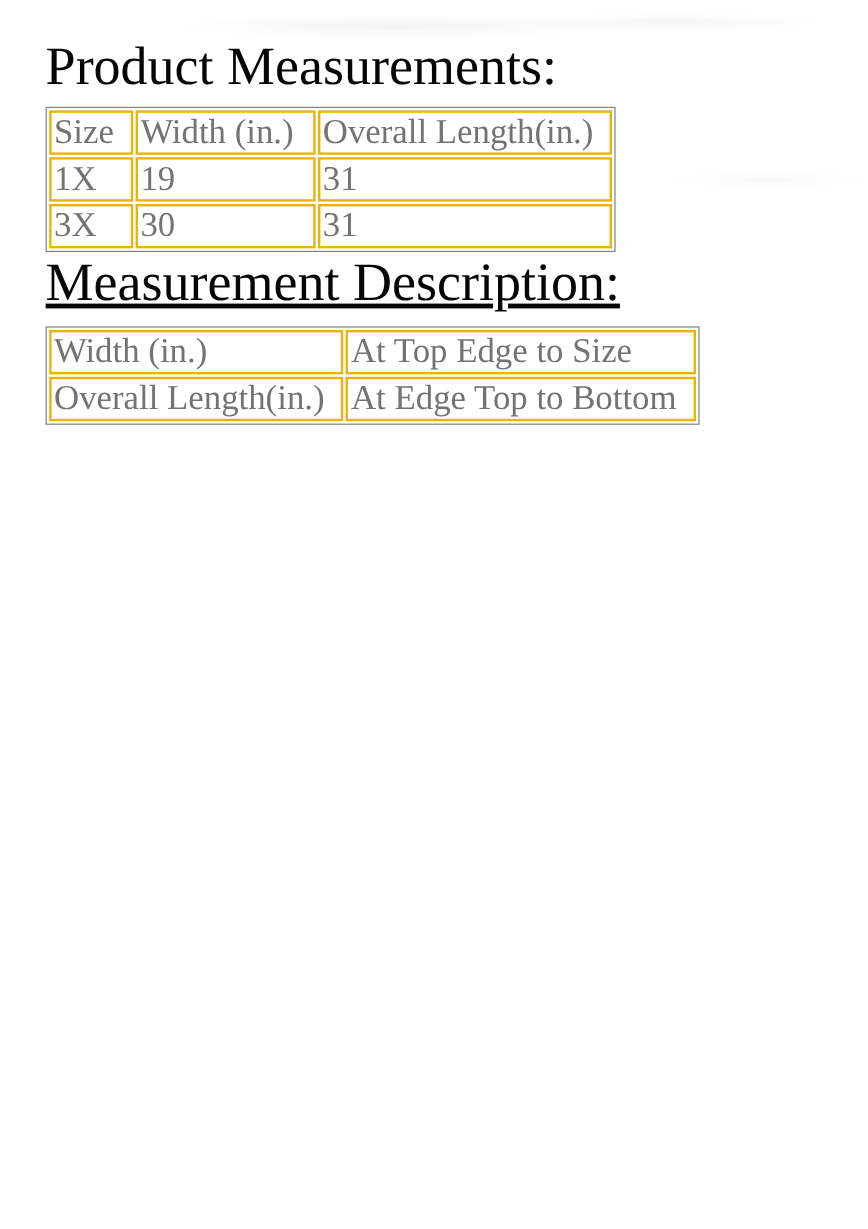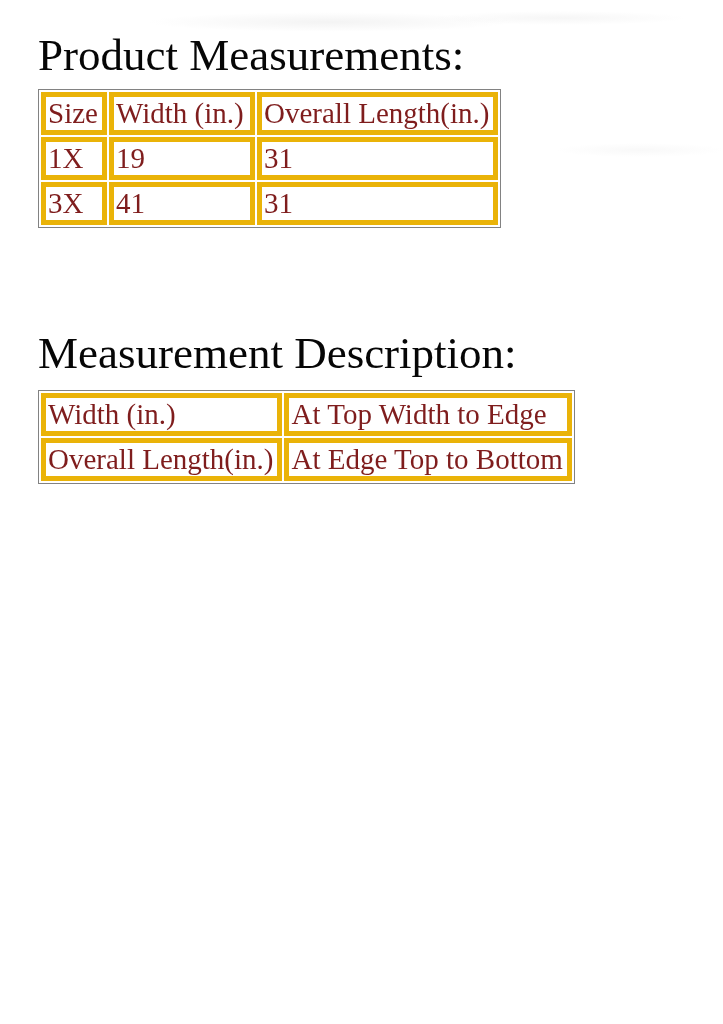--- a/index.html
+++ b/index.html
@@ -24,40 +24,40 @@
     border-radius: 15px;
   }
   h1.doc-heading {
     font-size: 45px;
     font-weight: normal;
     line-height: 1.15;
     white-space: nowrap;
     color: #060606;
   }
   h1.doc-heading.second {
-    margin-top: 100px;
+    text-decoration: underline;
   }
   table.meas-table {
     border-collapse: separate;
     border-spacing: 2px;
     border: 1px solid #828282;
     background: #ffffff;
     margin-top: 7px;
   }
   table.meas-table.second {
     margin-top: 10px;
   }
   table.meas-table td {
-    border: 5px solid #eab308;
-    padding: 1px 4px 1px 2px;
+    border: 2px solid #eab308;
+    padding: 1px 14px 1px 2px;
     font-size: 29px;
     line-height: 31px;
     white-space: nowrap;
     vertical-align: middle;
-    color: #7f1d1d;
+    color: #737373;
     background: #ffffff;
   }
   
   .t1-col-size   { width: 50px;  }
   .t1-col-width  { width: 130px; }
   .t1-col-length { width: 222px; }
   .t2-col-name   { width: 222px; }
   .t2-col-desc   { width: 268px; }
 </style>
 </head>
@@ -74,33 +74,33 @@
         <td class="t1-col-width">Width (in.)</td>
         <td class="t1-col-length">Overall Length(in.)</td>
       </tr>
       <tr>
         <td>1X</td>
         <td>19</td>
         <td>31</td>
       </tr>
       <tr>
         <td>3X</td>
-        <td>41</td>
+        <td>30</td>
         <td>31</td>
       </tr>
     </tbody>
   </table>
 
   <h1 class="doc-heading second">Measurement Description:</h1>
 
   <table class="meas-table second">
     <tbody>
       <tr>
         <td class="t2-col-name">Width (in.)</td>
-        <td class="t2-col-desc">At Top Width to Edge</td>
+        <td class="t2-col-desc">At Top Edge to Size</td>
       </tr>
       <tr>
         <td>Overall Length(in.)</td>
         <td>At Edge Top to Bottom</td>
       </tr>
     </tbody>
   </table>
 
 </div>
 

